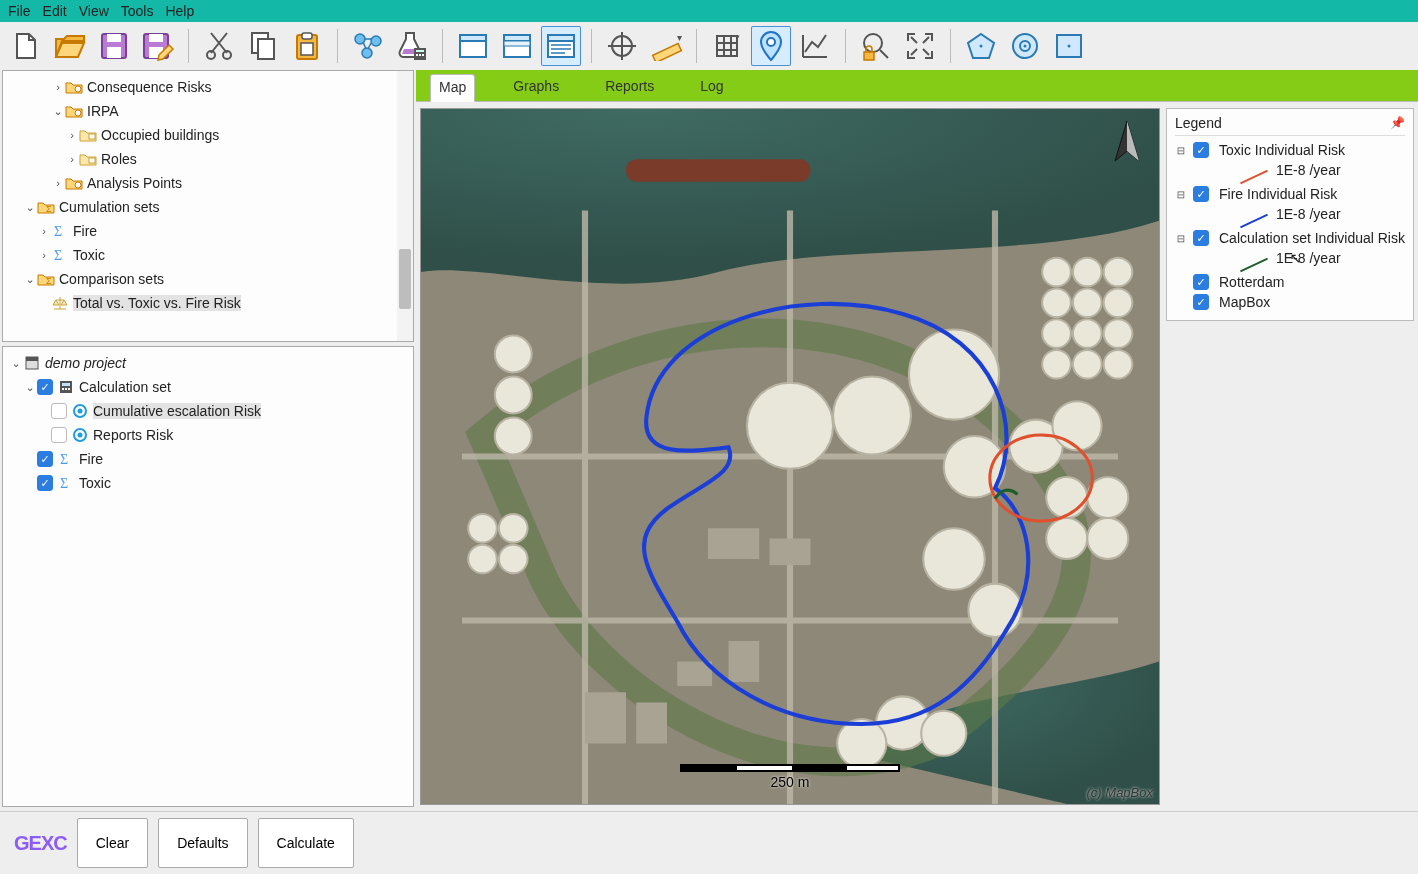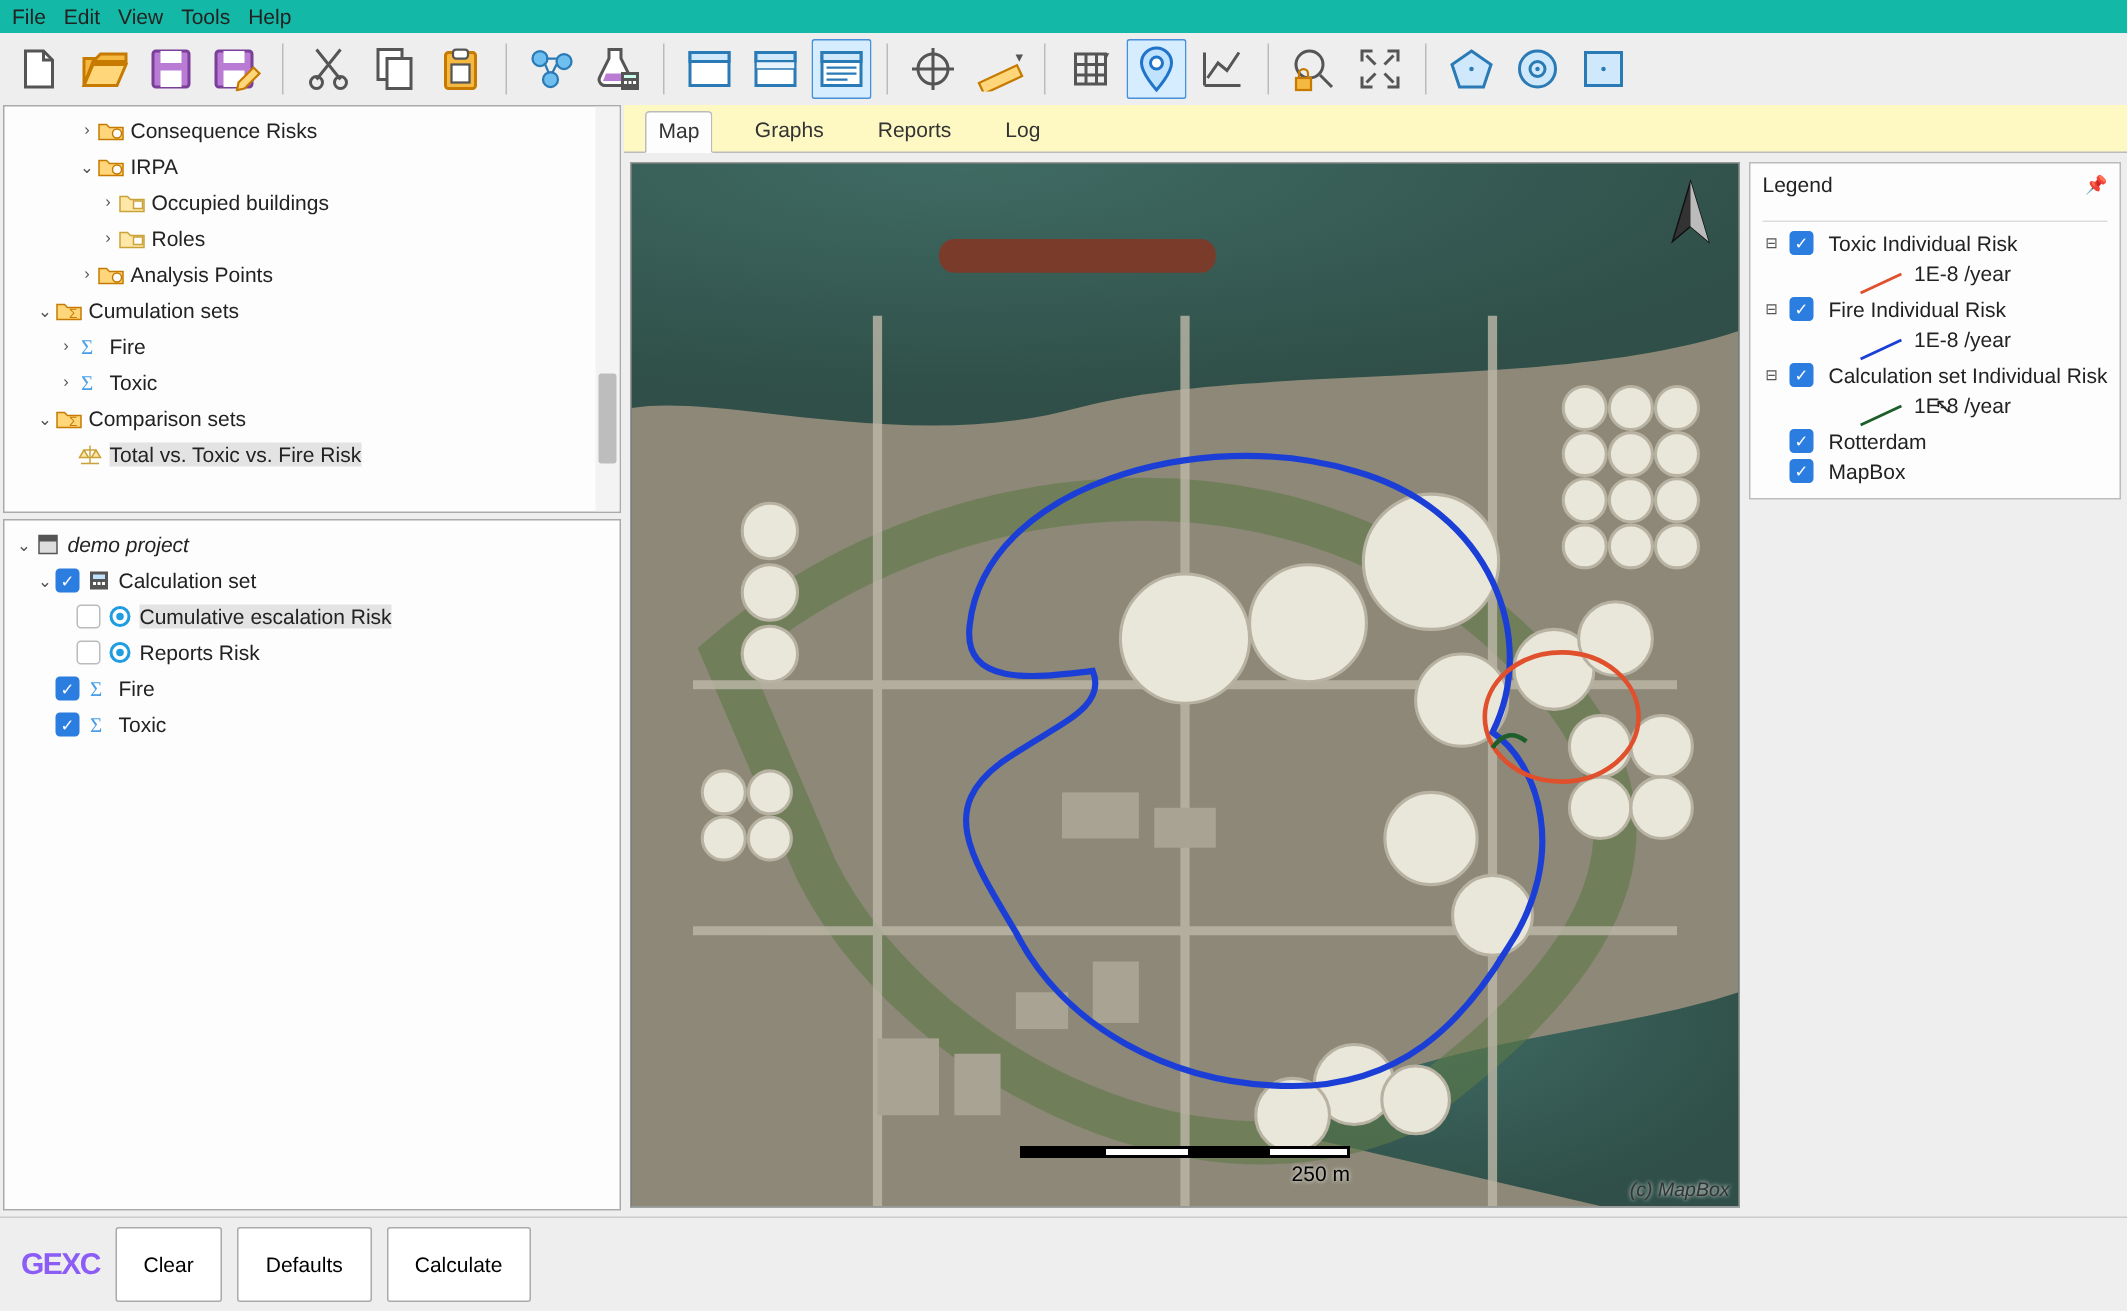--- a/index.html
+++ b/index.html
@@ -99,24 +99,24 @@
   .chk.on::after { content: "✓"; }
   
   .right-col {
     flex: 1;
     display: flex;
     flex-direction: column;
     min-height: 0;
   }
   .tabs {
     display: flex;
-    gap: 20px;
+    gap: 30px;
     padding: 4px 14px 0 14px;
     border-bottom: 1px solid #bbb;
-    background: #fef9c3;
+    background: #84cc16;
   }
   .tab {
     padding: 4px 8px 6px 8px;
     color: #333;
     position: relative;
     cursor: default;
   }
   .tab.active {
     background: #fdfdfd;
     border: 1px solid #bbb;
@@ -139,21 +139,21 @@
     border: 1px solid #999;
     overflow: hidden;
   }
   .map svg.bg { position:absolute; inset:0; width:100%; height:100%; }
   .map .compass {
     position: absolute; top: 8px; right: 8px; width: 48px; height: 60px;
     display:flex;align-items:center;justify-content:center;
   }
   .map .scalebar {
     position: absolute; left: 50%; bottom: 14px; transform: translateX(-50%);
-    text-align: right;
+    text-align: center;
   }
   .map .scalebar .bar {
     width: 220px; height: 8px;
     background: repeating-linear-gradient(to right, #000 0 55px, #fff 55px 110px);
     border: 2px solid #000;
   }
   .map .scalebar .txt { font-size: 14px; color:#000; margin-top:2px; text-shadow: 0 0 3px #fff; }
   .map .attrib {
     position:absolute; right:6px; bottom:4px; font-style: italic; font-size: 13px;
     color:#333; text-shadow: 0 0 3px #fff;
@@ -162,21 +162,21 @@
   .legend {
     width: 248px;
     background: #fdfdfd;
     border: 1px solid #bbb;
     padding: 6px 8px;
     font-size: 14px;
     align-self: flex-start;
   }
   .legend .hdr {
     display:flex; justify-content:space-between; align-items:center;
-    border-bottom: 1px solid #ddd; padding-bottom:16px; margin-bottom:6px;
+    border-bottom: 1px solid #ddd; padding-bottom:4px; margin-bottom:6px;
   }
   .legend .pin { font-size: 12px; color:#555; }
   .legend .lg-item { display:flex; align-items:center; gap:6px; margin: 4px 0; }
   .legend .exp { width:12px; font-size:10px; color:#555; text-align:center; }
   .legend .swatch-line { display:block; width:30px; height:2px; transform: rotate(-25deg); margin: 0 6px 0 24px; }
   .legend .sub { margin: 2px 0 8px 40px; display:flex; align-items:flex-end; gap:1px; }
   
   .statusbar {
     display:flex; align-items:center; gap:10px;
     padding: 6px 10px 6px 14px;

